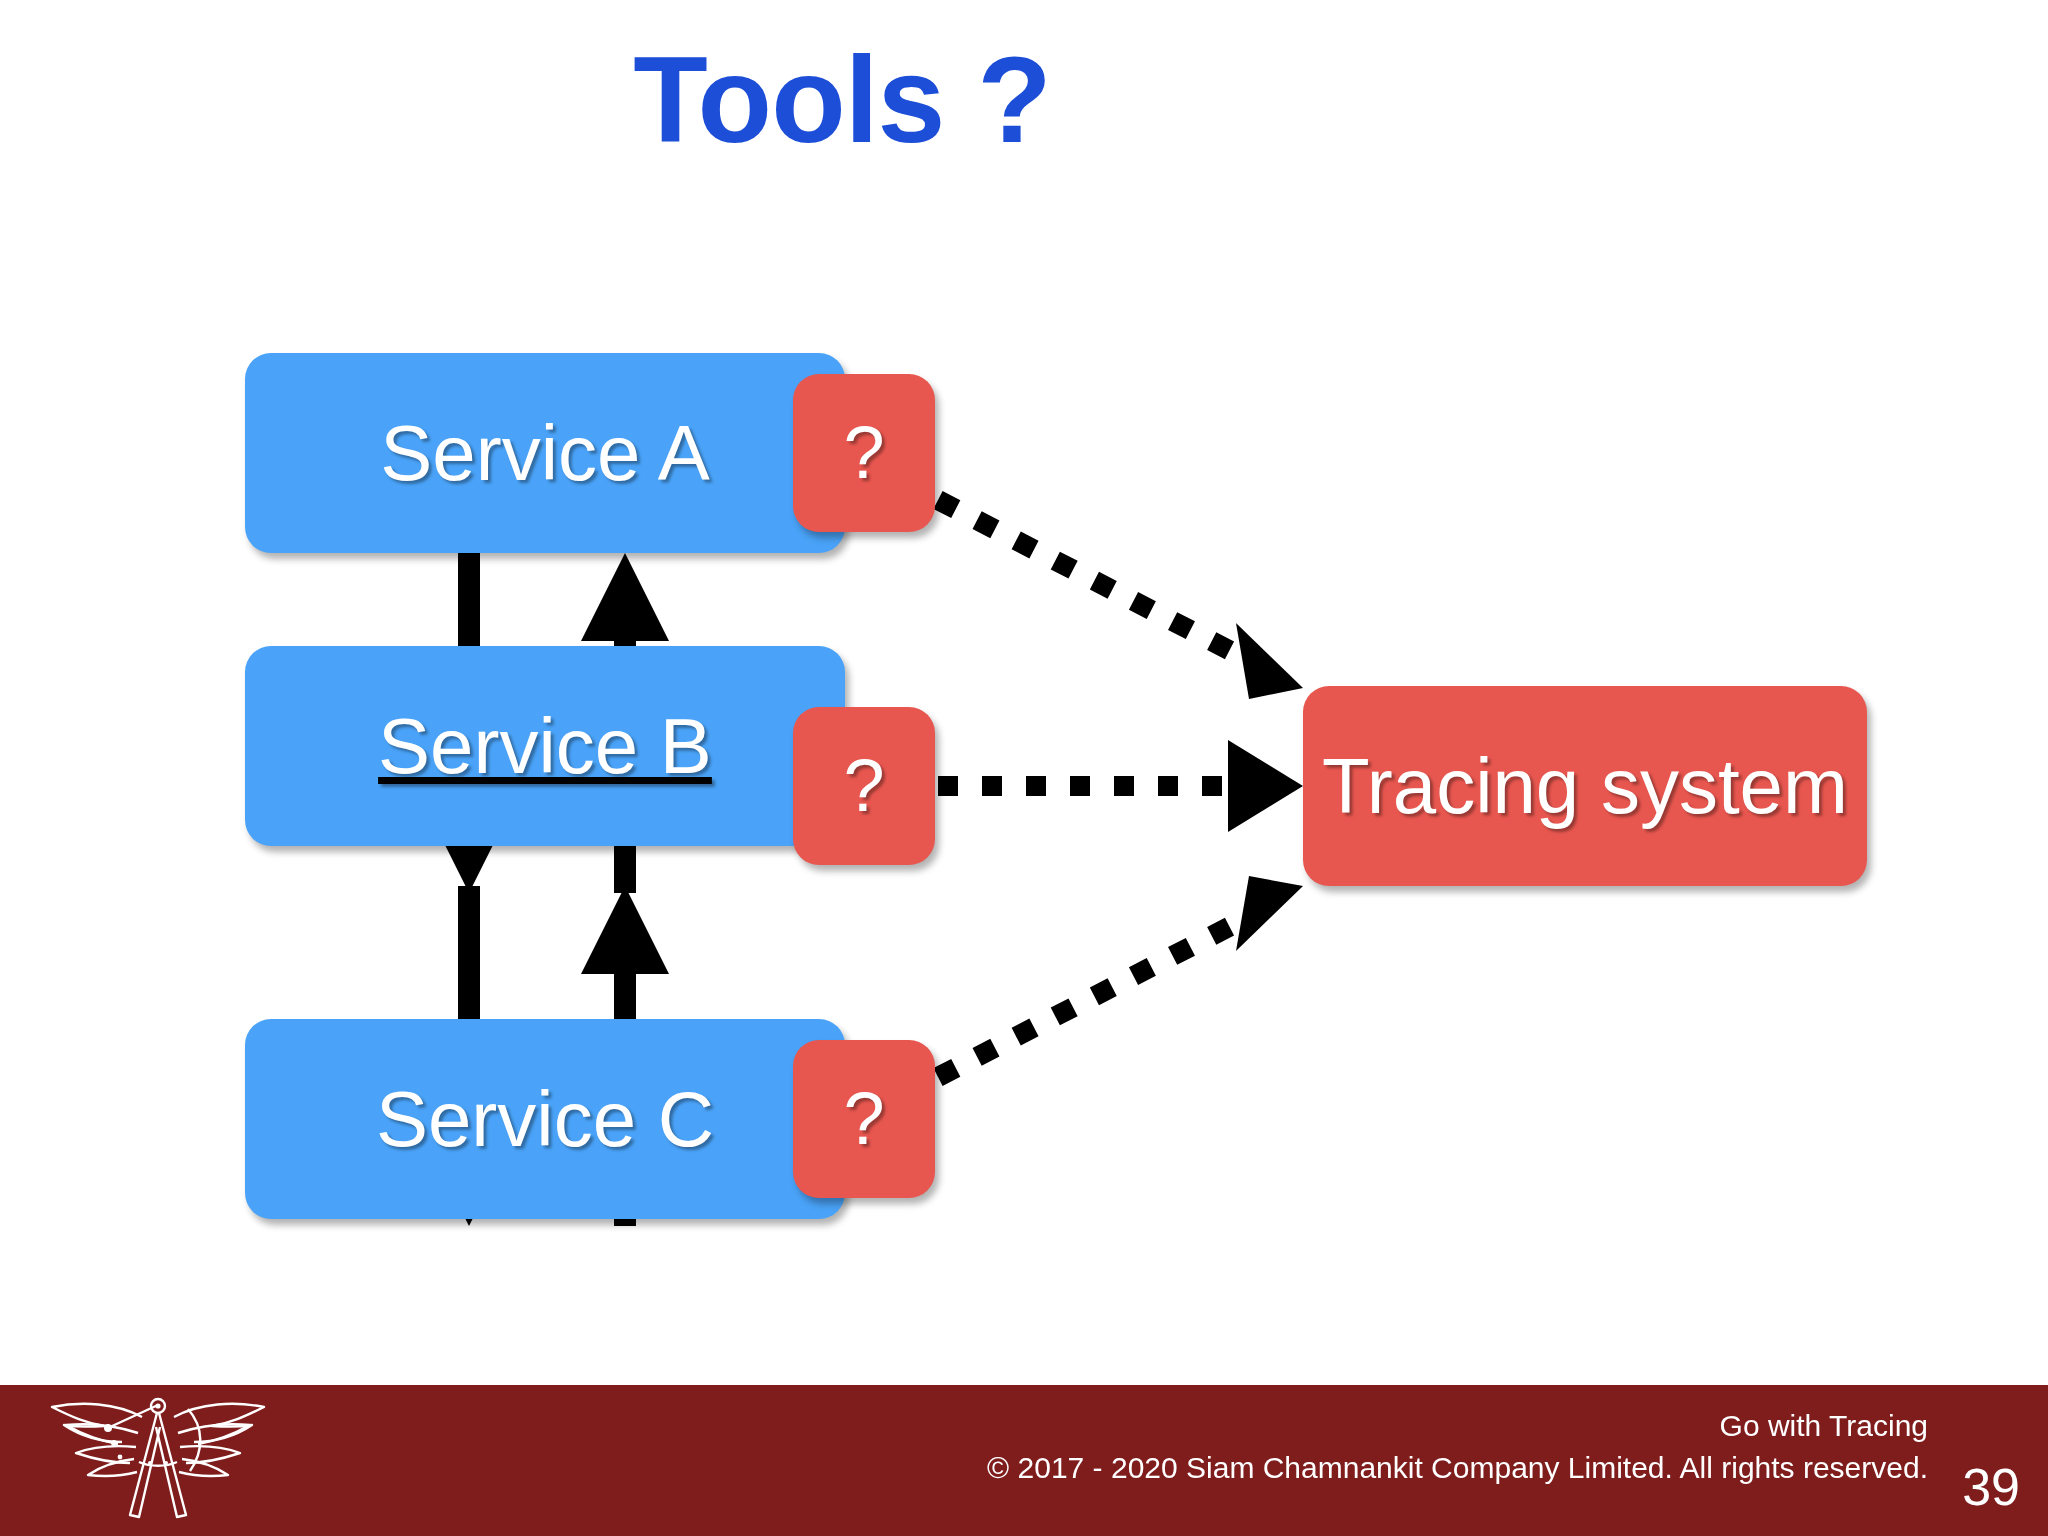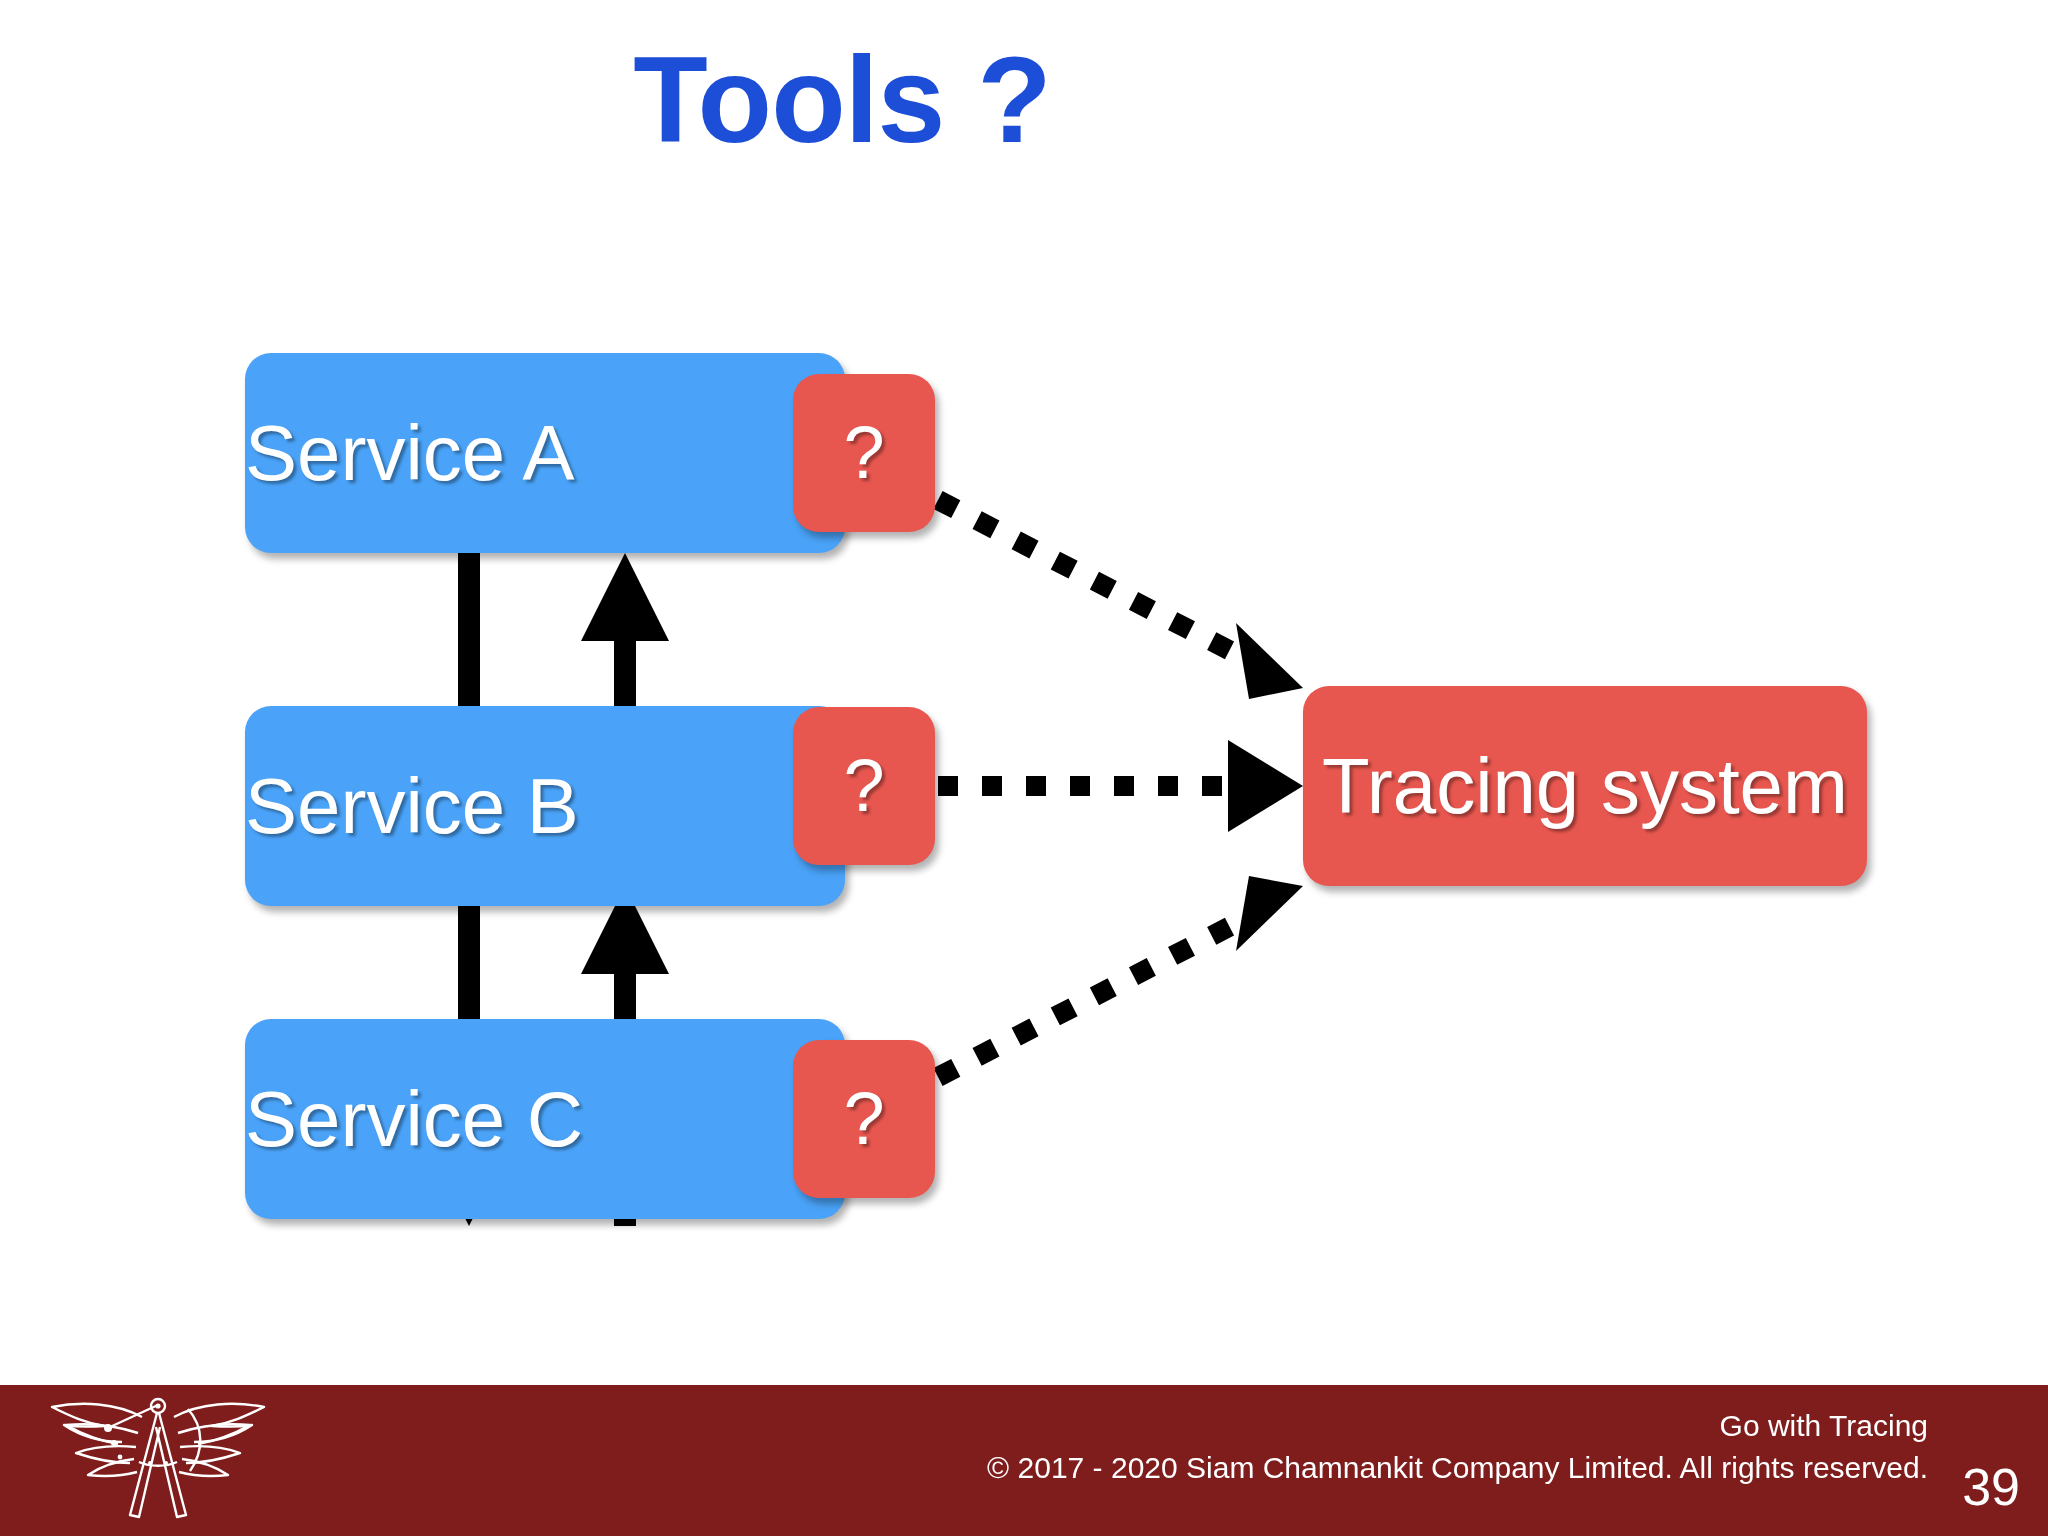--- a/index.html
+++ b/index.html
@@ -42,32 +42,33 @@
   .service-box {
     position: absolute;
     left: 245px;
     width: 600px;
     height: 200px;
     background: #4aa3f8;
     border-radius: 26px;
     box-shadow: 4px 6px 7px rgba(0,0,0,0.30);
     display: flex;
     align-items: center;
+    justify-content: center;
     z-index: 3;
   }
   .service-label {
     color: #ffffff;
     font-size: 78px;
     font-weight: normal;
     text-shadow: 3px 3px 3px rgba(0,0,0,0.35);
     letter-spacing: 0px;
     white-space: nowrap;
   }
   #service-a { top: 353px; }
-  #service-b { top: 706px; }
+  #service-b { top: 646px; text-decoration: underline; }
   #service-c { top: 1019px; }
 
   
   .q-badge {
     position: absolute;
     left: 793px;
     width: 142px;
     height: 158px;
     background: #e8574f;
     border-radius: 26px;

